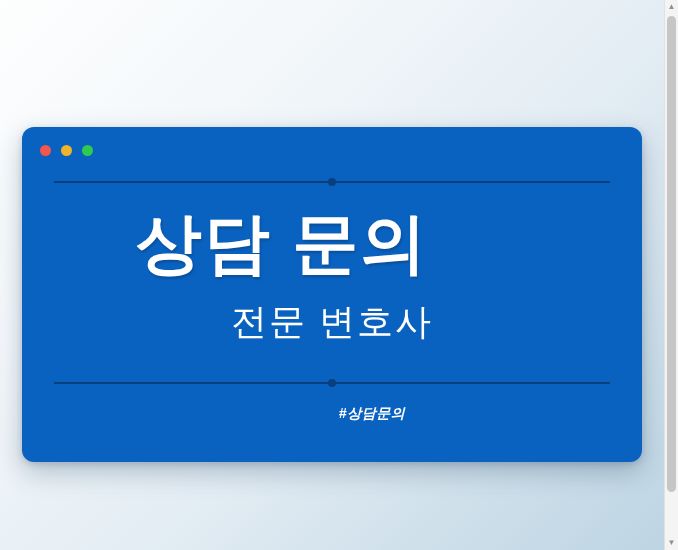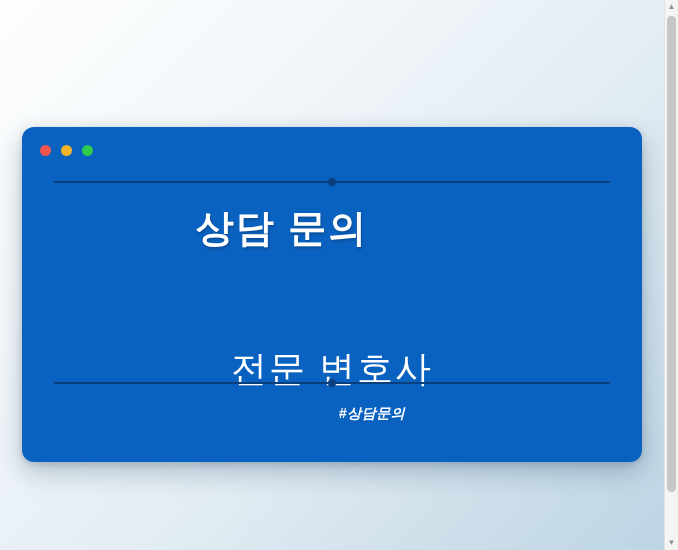--- a/index.html
+++ b/index.html
@@ -135,38 +135,37 @@
     height: 335px;
     text-align: center;
   }
 
   #slide-title {
     position: absolute;
     left: 0;
     top: 82px;
     width: 520px;
     color: #ffffff;
-    font-size: 38px;
+    font-size: 66px;
     font-weight: bold;
     letter-spacing: 2px;
     line-height: 1.05;
     text-shadow: 1px 2px 3px rgba(0,0,0,0.22);
   }
 
   #slide-subtitle {
     position: absolute;
     left: 0;
     top: 175px;
     width: 620px;
     color: #ffffff;
     font-size: 36px;
     font-weight: normal;
     letter-spacing: 2px;
     line-height: 1.1;
-    margin-top: 47px;
   }
 
   #slide-hashtag {
     position: absolute;
     left: 0;
     top: 278px;
     width: 620px;
     color: #ffffff;
     font-size: 14px;
     font-style: italic;

